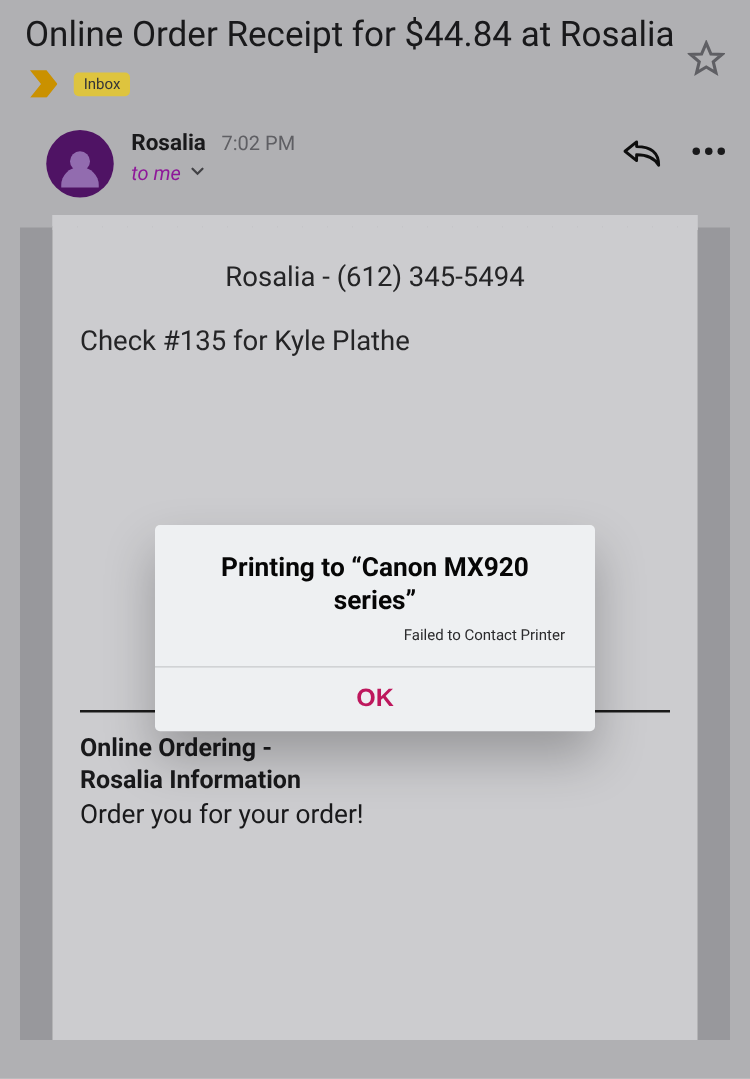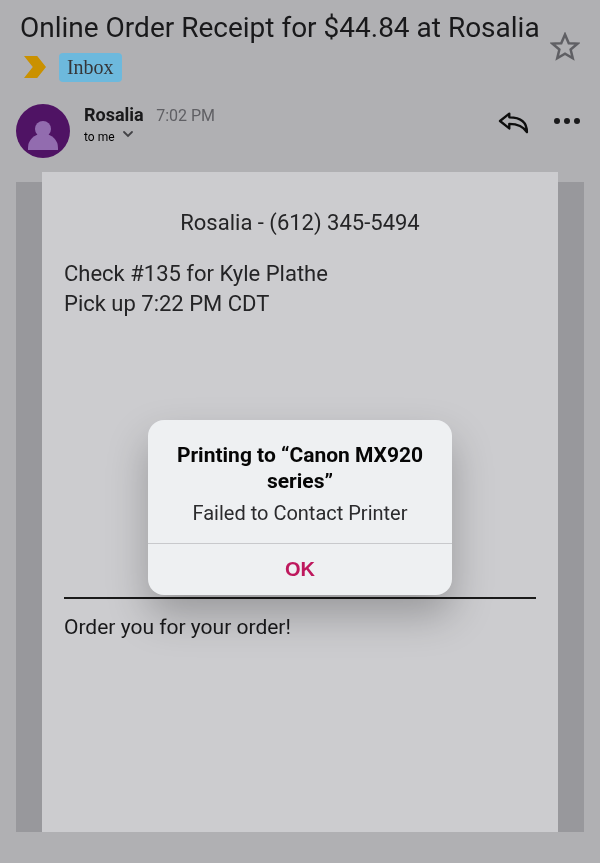--- a/index.html
+++ b/index.html
@@ -17,33 +17,33 @@
   .star-col { padding-top: 22px; padding-left: 8px; }
   .star { width: 30px; height: 30px; stroke: #6d6d72; fill: none; stroke-width: 2; cursor: pointer; }
 
   .chev-badge {
     display: inline-block; vertical-align: middle; width: 22px; height: 22px;
     background: #e6a500; clip-path: polygon(0 0, 60% 0, 100% 50%, 60% 100%, 0 100%, 40% 50%);
     margin: 0 6px -5px 4px;
   }
   .inbox-badge {
     display: inline-block; vertical-align: middle;
-    background: #7dd3fc; color: #3d3d3f; font-size: 20px;
-    padding: 2px 8px; border-radius: 4px; margin-bottom: -5px; font-family: Liberation Serif, serif;
+    background: #fde047; color: #3d3d3f; font-size: 12px;
+    padding: 2px 8px; border-radius: 4px; margin-bottom: -5px;
   }
 
-  .meta-row { display: flex; align-items: flex-start; padding: 24px 20px 10px 16px; }
+  .meta-row { display: flex; align-items: flex-start; padding: 24px 20px 10px 37px; }
   .avatar { width: 54px; height: 54px; border-radius: 50%; background: #5b1672; position: relative; flex: 0 0 auto; }
   .avatar::before { content:""; position:absolute; left:50%; top:32%; width:16px; height:16px; background:#a77cc8; border-radius:50%; transform:translateX(-50%); }
   .avatar::after  { content:""; position:absolute; left:50%; bottom:8px; width:30px; height:16px; background:#a77cc8; border-radius:14px 14px 0 0; transform:translateX(-50%); }
   .sender-block { margin-left: 14px; flex: 1; }
   .sender-line { font-size: 18px; }
   .sender-name { font-weight: 700; }
   .sent-time { color: #6d6d72; margin-left: 8px; font-size: 16px; }
-  .to-line { color: #000000; font-size: 12px; margin-top: 4px; cursor: pointer; }
+  .to-line { color: #a21caf; font-size: 16px; margin-top: 4px; cursor: pointer; font-style: italic; }
   .to-caret { display:inline-block; margin-left:4px; transform: translateY(-1px); }
   .actions { display: flex; align-items: center; gap: 24px; padding-top: 4px; }
   .reply-icon { width: 34px; height: 26px; cursor: pointer; }
   .kebab { width: 26px; display:flex; justify-content:space-between; cursor:pointer; }
   .kebab span { width:6px; height:6px; border-radius:50%; background:#1e1e20; }
 
   .email-body { margin: 14px 16px 0 16px; background:#aeaeb2; padding: 0; height: 650px; }
   .receipt {
     margin: 0 26px; background: #e9e9ec; padding: 28px 22px 0 22px; min-height: 650px; position: relative;
   }
@@ -63,26 +63,26 @@
 
   .divider { border: none; border-top: 2px solid #1e1e1e; margin: 30px 0 16px 0; }
   .order-info-title { font-weight:700; font-size:20px; line-height:1.25; }
   .order-info-thanks { font-size:21px; margin-top:4px; }
   .address-center { text-align:center; margin-top:182px; }
 
   
   .dim { position:absolute; inset:0; background: rgba(0,0,0,0.12); pointer-events:none; }
   .alert {
     position:absolute; left:50%; top:420px; transform:translateX(-50%);
-    width: 304px; background:#eef0f2; border-radius:16px;
+    width: 352px; background:#eef0f2; border-radius:4px;
     box-shadow: 0 20px 40px rgba(0,0,0,0.25);
   }
   .alert-body { padding: 22px 24px 18px; text-align:center; }
   .alert-title { font-size:21px; font-weight:700; color:#060606; line-height:1.25; }
-  .alert-msg { font-size:20px; color:#2b2b2d; margin-top:6px; }
+  .alert-msg { font-size:12px; color:#2b2b2d; margin-top:6px;text-align:right; }
   .alert-sep { height:1px; background:#c8c9cc; }
   .alert-btn {
     width:100%; border:none; background:transparent; color:#be185d;
     font-size:20px; font-weight:700; padding:14px 0; cursor:pointer;
     border-radius: 0 0 16px 16px;
   }
 </style>
 </head>
 <body>
 
@@ -127,33 +127,33 @@
         <span></span>
       </div>
   </div>
 </div>
 
 <div class="email-body">
   <div class="receipt">
     <div class="rc-center">Rosalia - (612) 345-5494</div>
     <div class="rc-left">
       <div>Check #135 for Kyle Plathe</div>
-      <div>Pick up 7:22 PM CDT</div>
     </div>
 
     <div class="address-center">
       <a href="#" class="address-link">Minneapolis, Minnesota 55410</a>
     </div>
 
     <div class="phone-block">
       <a href="#" class="phone-prefix">612</a><span class="phone-rest">-345-5494</span>
     </div>
 
     <hr class="divider">
 
+    <div class="order-info-title" style="max-width:180px;">Online Ordering - Rosalia Information</div>
     <div class="order-info-thanks">Order you for your order!</div>
   </div>
 </div>
 
 <div class="dim"></div>
 <div class="alert">
   <div class="alert-body">
     <div class="alert-title">Printing to “Canon MX920 series”</div>
     <div class="alert-msg">Failed to Contact Printer</div>
   </div>

